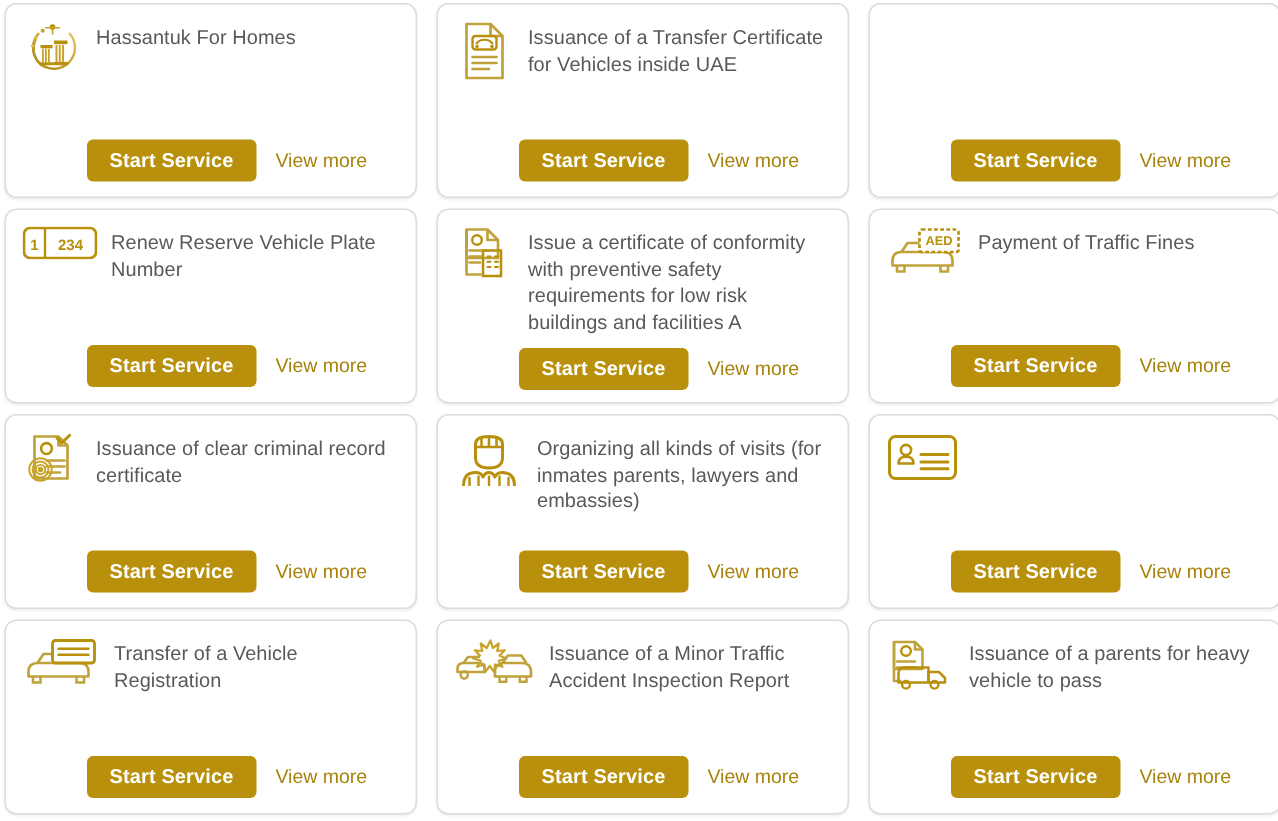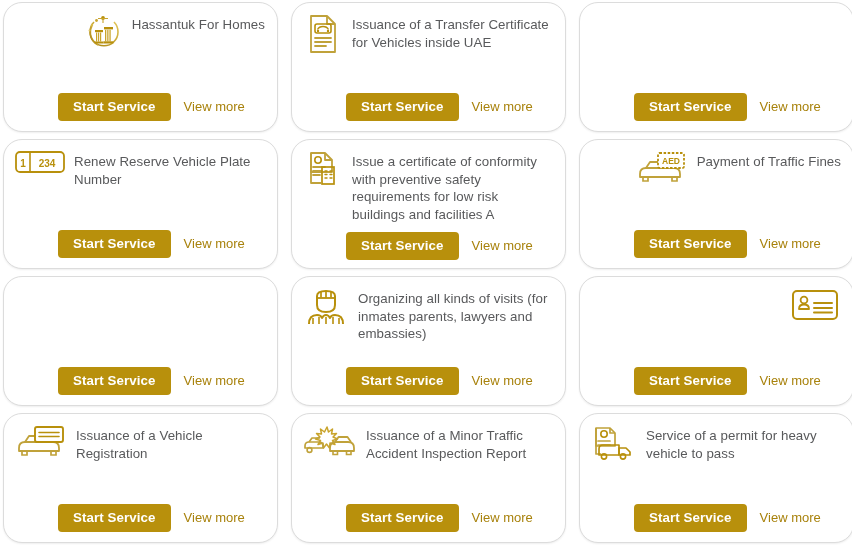--- a/index.html
+++ b/index.html
@@ -16,27 +16,26 @@
     grid-template-columns: repeat(3, 275px);
     grid-template-rows: repeat(4, 130px);
     column-gap: 13px;
     row-gap: 7px;
     padding: 2px 0 0 3px;
   }
 
   .card {
     background: #ffffff;
     border: 1px solid #dcdcdc;
-    border-radius: 19px;
+    border-radius: 8px;
     box-shadow: 0 1px 2px rgba(0,0,0,0.07);
     padding: 10px 12px 10px 11px;
     position: relative;
     display: flex;
     flex-direction: column;
-    align-items: flex-end;
   }
 
   .card-head {
     display: flex;
     align-items: flex-start;
     gap: 9px;
   }
 
   .icon-box {
     flex: 0 0 auto;
@@ -215,20 +214,38 @@
       </span>
       <div class="card-title">Payment of Traffic Fines</div>
     </div>
     <div class="card-actions">
       <button class="start-btn">Start Service</button>
       <a class="view-more">View more</a>
     </div>
   </div>
 
   <div class="card">
+    <div class="card-head">
+      <span class="icon-box">
+        <svg width="36" height="40" viewBox="0 0 36 40">
+          <path d="M6 3 h16 l6 6 v22 h-22 z" fill="none" stroke="#c0a23a" stroke-width="1.8" stroke-linejoin="round"></path>
+          <path d="M22 3 v6 h6" fill="none" stroke="#c0a23a" stroke-width="1.8" stroke-linejoin="round"></path>
+          <circle cx="14" cy="11" r="3.6" fill="none" stroke="#b8900c" stroke-width="1.7"></circle>
+          <path d="M21 4 l3 3.4 l5.5 -5.2" fill="none" stroke="#b8900c" stroke-width="1.9" stroke-linecap="round" stroke-linejoin="round"></path>
+          <path d="M14 19 h12 M14 23 h12 M14 27 h9" stroke="#c0a23a" stroke-width="1.8" stroke-linecap="round"></path>
+          <g stroke="#c9a42c" stroke-width="1.3" fill="none" stroke-linecap="round">
+            <circle cx="10" cy="25" r="7.5"></circle>
+            <circle cx="10" cy="25" r="5.3"></circle>
+            <circle cx="10" cy="25" r="3.1"></circle>
+            <circle cx="10" cy="25" r="1.2" fill="#c9a42c"></circle>
+          </g>
+        </svg>
+      </span>
+      <div class="card-title">Issuance of clear criminal record certificate</div>
+    </div>
     <div class="card-actions">
       <button class="start-btn">Start Service</button>
       <a class="view-more">View more</a>
     </div>
   </div>
 
   <div class="card">
     <div class="card-head">
       <span class="icon-box" style="width:46px">
         <svg width="46" height="40" viewBox="0 0 46 40">
@@ -268,21 +285,21 @@
     <div class="card-head">
       <span class="icon-box" style="width:52px">
         <svg width="52" height="34" viewBox="0 0 52 34">
           <path d="M4 23 q0 -6 6 -6 h28 q6 0 6 6 v3 h-40 z" fill="none" stroke="#c0a23a" stroke-width="1.8" stroke-linejoin="round"></path>
           <path d="M10 17 l4 -6 h20 l4 6" fill="none" stroke="#c0a23a" stroke-width="1.8" stroke-linejoin="round"></path>
           <path d="M7 26 v4 h5 v-4 M36 26 v4 h5 v-4" fill="none" stroke="#c0a23a" stroke-width="1.7"></path>
           <rect x="20" y="2" width="28" height="15" rx="2" fill="#ffffff" stroke="#b8900c" stroke-width="1.9"></rect>
           <path d="M24 7.5 h20 M24 11.5 h20" stroke="#b8900c" stroke-width="1.6" stroke-linecap="round"></path>
         </svg>
       </span>
-      <div class="card-title">Issuance of a Vehicle Registration</div>
+      <div class="card-title">Transfer of a Vehicle Registration</div>
     </div>
     <div class="card-actions">
       <button class="start-btn">Start Service</button>
       <a class="view-more">View more</a>
     </div>
   </div>
 
   <div class="card">
     <div class="card-head">
       <span class="icon-box" style="width:54px">
@@ -312,21 +329,21 @@
           <path d="M19 3 v5 h5" fill="none" stroke="#c0a23a" stroke-width="1.7" stroke-linejoin="round"></path>
           <circle cx="13" cy="9" r="3.2" fill="none" stroke="#b8900c" stroke-width="1.6"></circle>
           <path d="M7 16 h12 M7 20 h12" stroke="#c0a23a" stroke-width="1.7" stroke-linecap="round"></path>
           <path d="M5 3 v26 h5" fill="none" stroke="#c0a23a" stroke-width="1.7" stroke-linejoin="round"></path>
           <path d="M14 20 h14 v10 h-20 v-6 q0 -4 4 -4 z" fill="none" stroke="#b8900c" stroke-width="1.7" stroke-linejoin="round"></path>
           <path d="M28 23 h7 l4 4 v3 h-11 z" fill="none" stroke="#b8900c" stroke-width="1.7" stroke-linejoin="round"></path>
           <circle cx="13" cy="31.5" r="2.6" fill="none" stroke="#b8900c" stroke-width="1.6"></circle>
           <circle cx="32" cy="31.5" r="2.6" fill="none" stroke="#b8900c" stroke-width="1.6"></circle>
         </svg>
       </span>
-      <div class="card-title">Service of a permit for heavy vehicle to pass</div>
+      <div class="card-title">Issuance of a parents for heavy vehicle to pass</div>
     </div>
     <div class="card-actions">
       <button class="start-btn">Start Service</button>
       <a class="view-more">View more</a>
     </div>
   </div>
 
 </div>
 
 </body></html>

